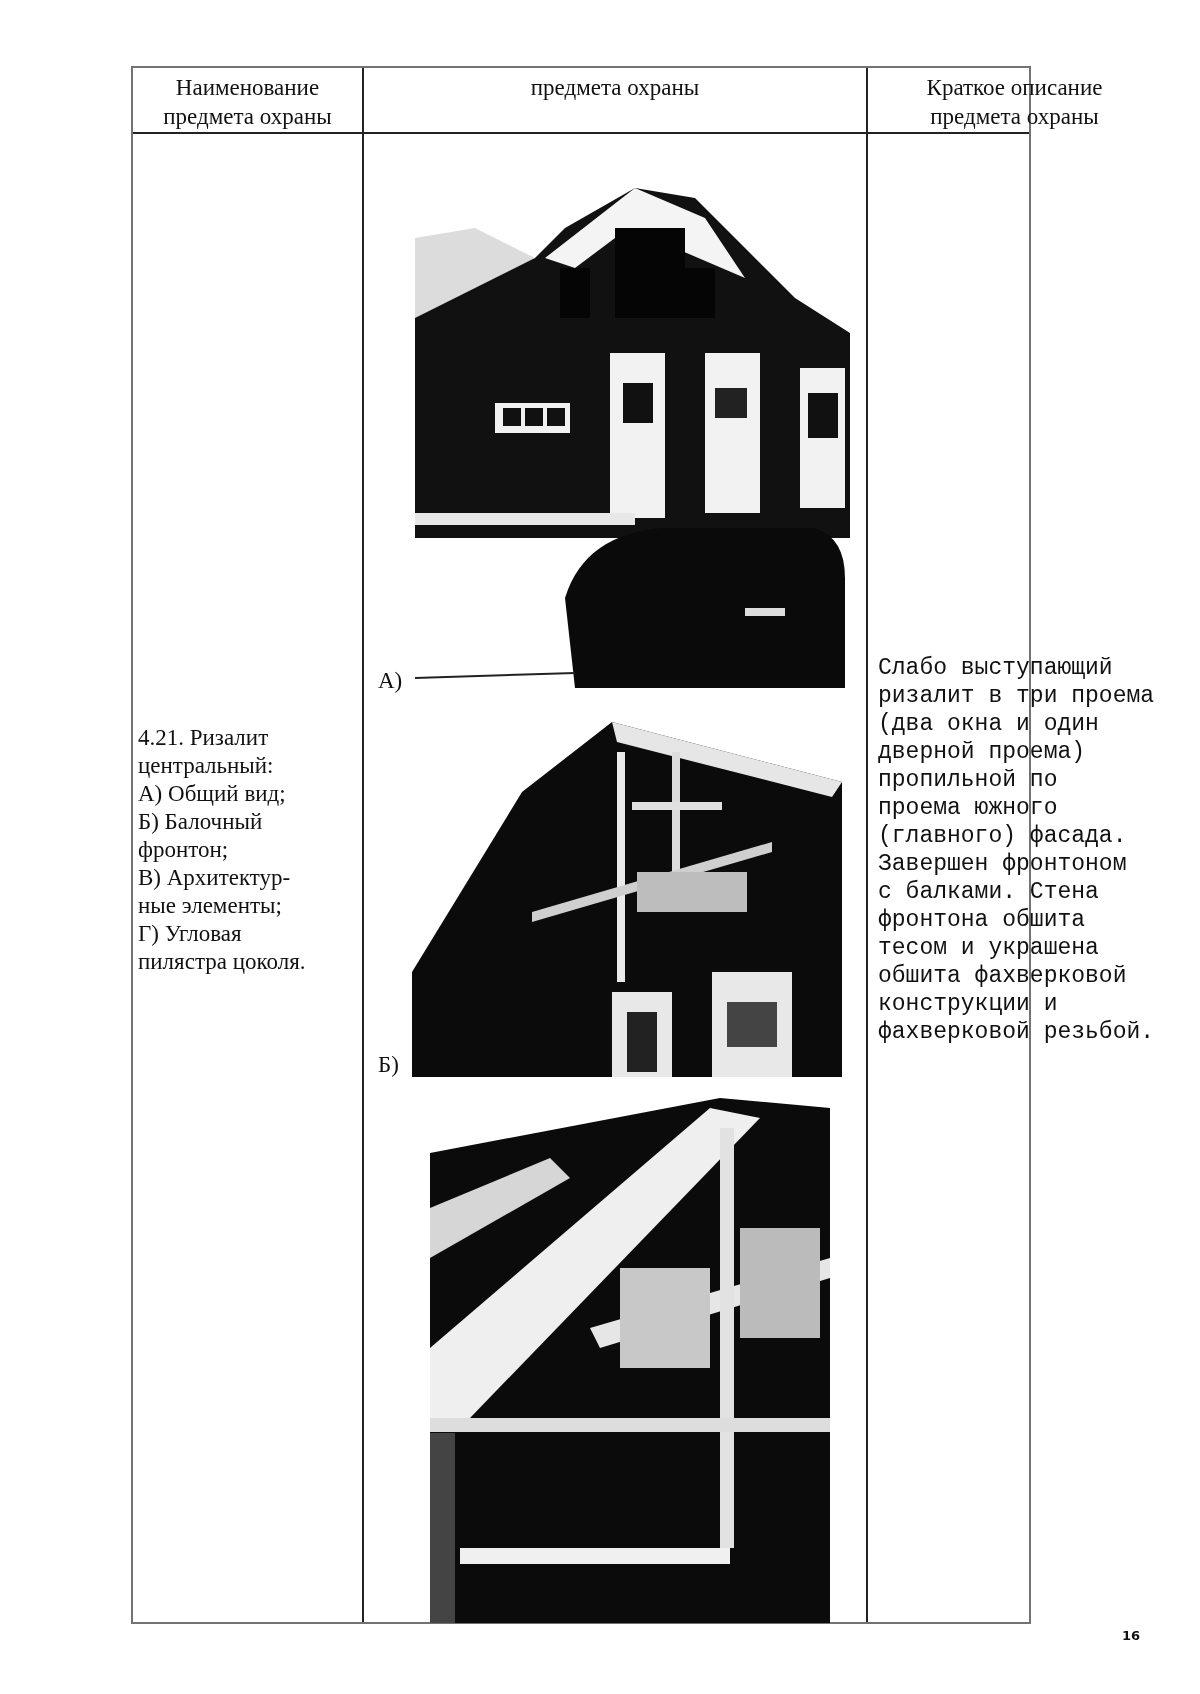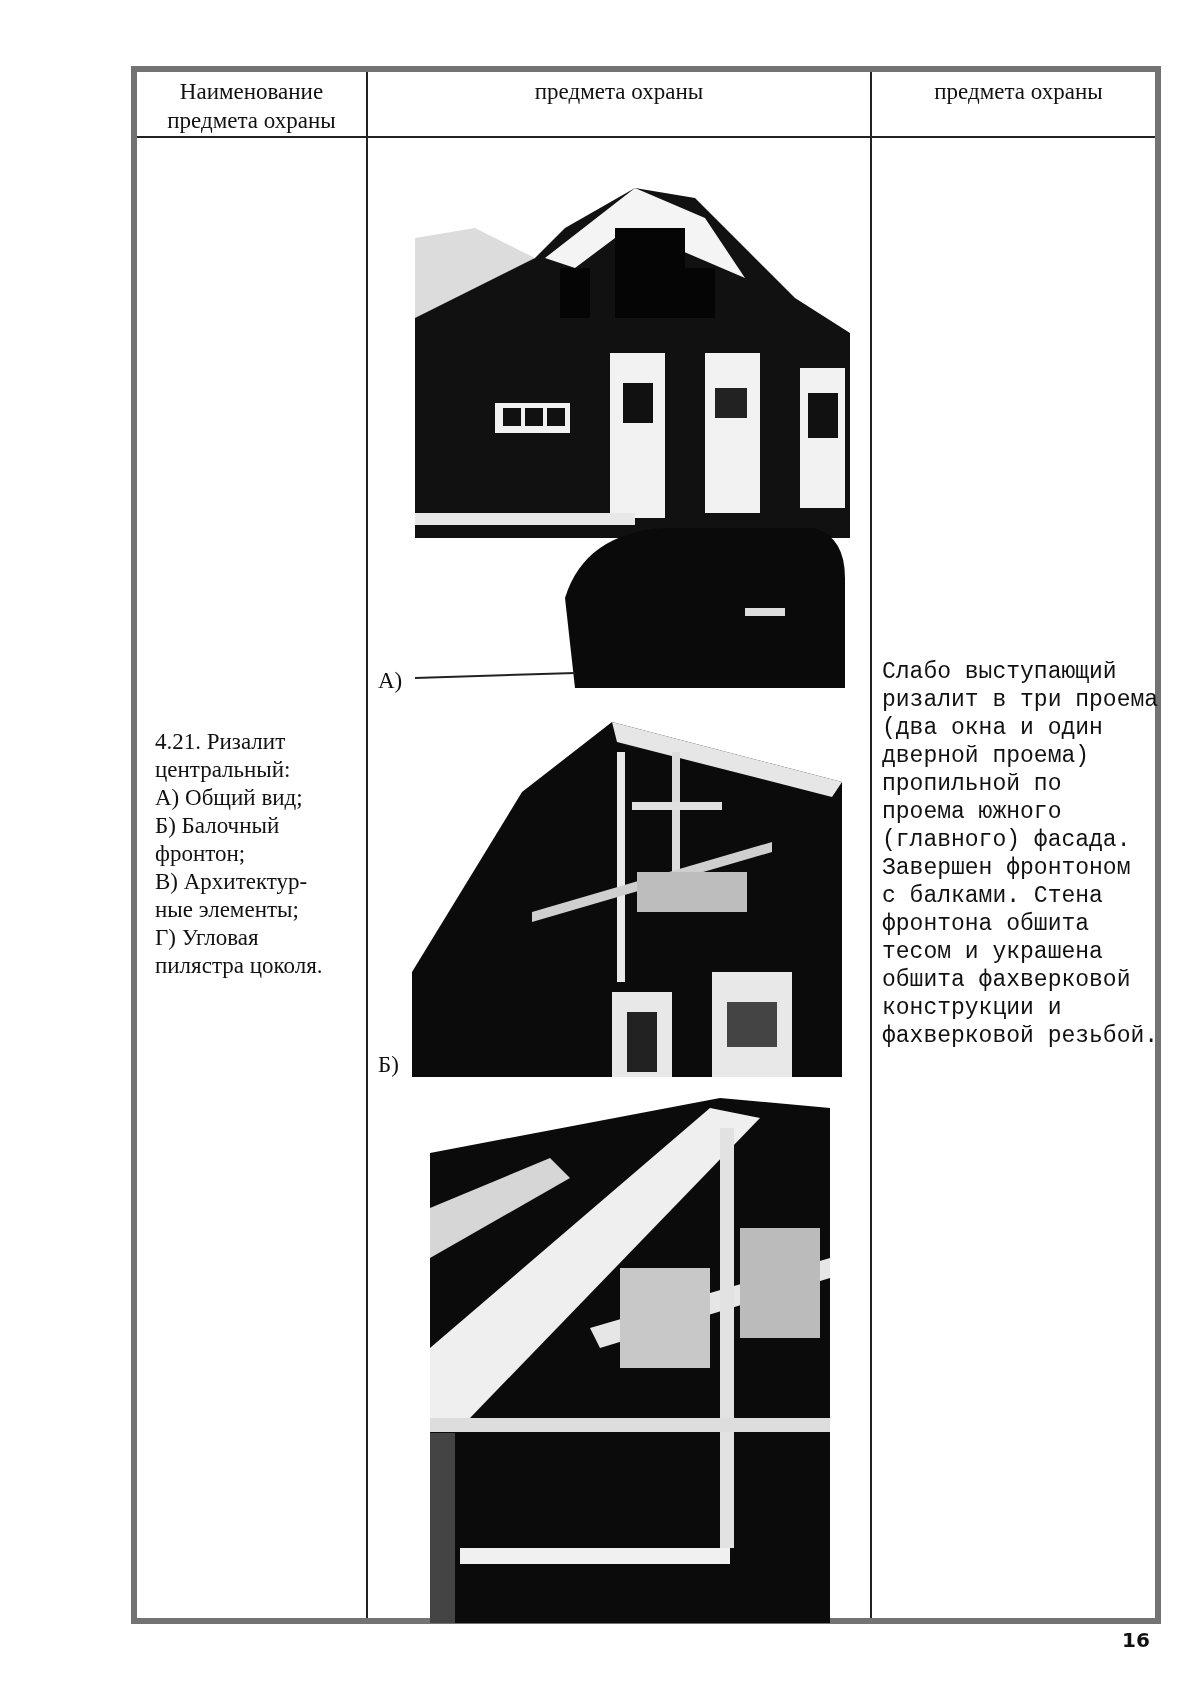--- a/index.html
+++ b/index.html
@@ -1,51 +1,52 @@
 <!DOCTYPE html>
 <html><head>
   <meta charset="utf-8">
   <style>
     html, body { margin: 0; padding: 0; background: #ffffff; }
     body { width: 1200px; height: 1694px; position: relative; overflow: hidden;
            font-family: "Liberation Serif", "DejaVu Serif", serif; color: #111; }
-    .tbl { position: absolute; left: 131px; top: 66px; width: 1030px; height: 1558px;
-           border: 6px solid #737373; box-sizing: border-box; }
+    .tbl { position: absolute; left: 131px; top: 66px; width: 900px; height: 1558px;
+           border: 2px solid #737373; box-sizing: border-box; }
     .vline { position: absolute; top: 0; bottom: 0; width: 0; border-left: 2px solid #222; }
     .hline { position: absolute; left: 0; right: 0; height: 0; border-top: 2px solid #222; }
     .hdr { position: absolute; top: 0; height: 66px; text-align: center;
            font-size: 23px; line-height: 29px; padding-top: 5px; box-sizing: border-box; }
     .cell-text { position: absolute; font-size: 23px; line-height: 28px; }
     .cell-text div { white-space: nowrap; }
     .photo { position: absolute; background: #0c0c0c; overflow: hidden; }
     .photo svg { width: 100%; height: 100%; display: block; }
     .plabel { position: absolute; font-size: 23px; line-height: 26px; }
     .pagenum { position: absolute; left: 1122px; top: 1628px; font-family: "DejaVu Sans", sans-serif;
-               font-size: 20px; font-weight: bold; }
+               font-size: 13px; font-weight: bold; }
   </style>
 </head>
 <body>
 
 <div class="tbl">
   <div class="vline" style="left:229px;"></div>
   <div class="vline" style="left:733px;"></div>
   <div class="hline" style="top:64px;"></div>
 
   <div class="hdr" style="left:0; width:229px;">
     <div>Наименование</div>
     <div>предмета охраны</div>
   </div>
   <div class="hdr" style="left:231px; width:502px;">
     <div>предмета охраны</div>
   </div>
   <div class="hdr" style="left:735px; width:293px;">
+    <div>Краткое описание</div>
     <div>предмета охраны</div>
   </div>
 
-  <div class="cell-text" style="left:18px; top:656px;">
+  <div class="cell-text" style="left:5px; top:656px;">
     <div>4.21. Ризалит</div>
     <div>центральный:</div>
     <div>А) Общий вид;</div>
     <div>Б) Балочный</div>
     <div>фронтон;</div>
     <div>В) Архитектур-</div>
     <div>ные элементы;</div>
     <div>Г) Угловая</div>
     <div>пилястра цоколя.</div>
   </div>

